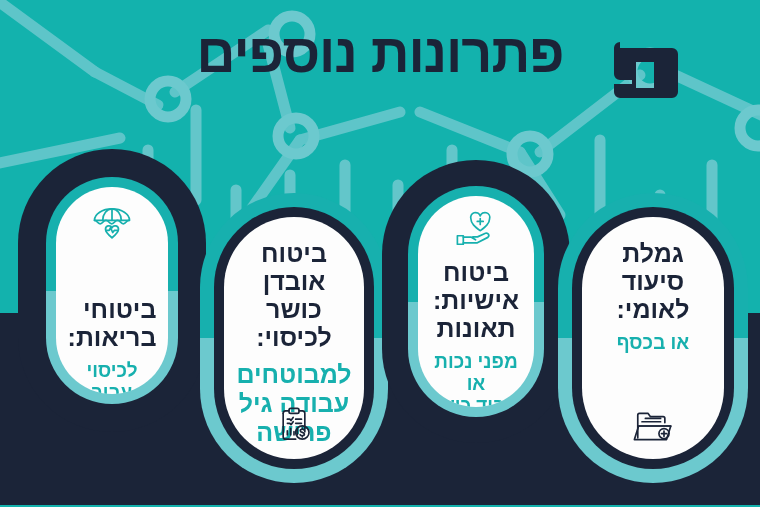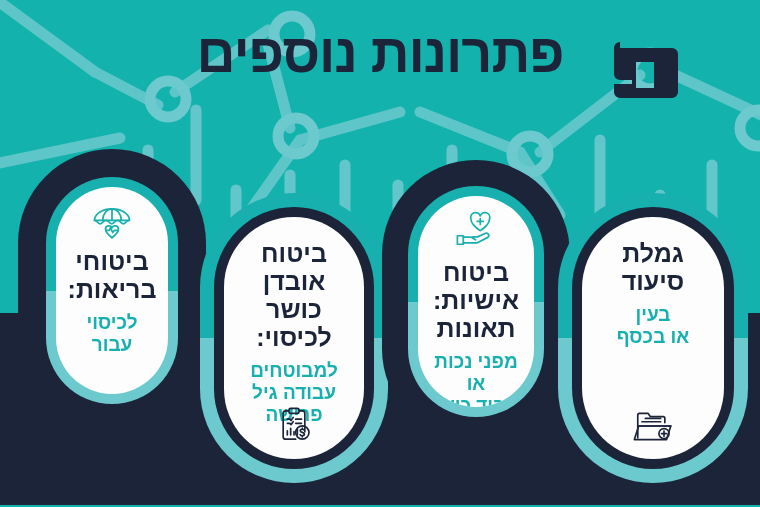--- a/index.html
+++ b/index.html
@@ -70,28 +70,28 @@
   .card-sub{
     font-weight:bold;color:#17B0AE;
     text-align:center;line-height:1.15;
     margin:0;padding:0 8px;
   }
 
   
   #card1{left:18px;top:149px;width:188px;height:283px;}
   #card1 .ring{left:28px;top:28px;right:28px;bottom:28px;}
   #card1 .body-inner{left:38px;top:38px;right:38px;bottom:38px;}
-  #card1 .card-title{font-size:25px;}
+  #card1 .card-title{font-size:25px;margin-top:48px;text-align:right;}
   #card1 .card-sub{font-size:19px;margin-top:9px;}
 
   #card2{left:200px;top:193px;width:188px;height:290px;}
   #card2 .ring{left:14px;top:14px;right:14px;bottom:14px;}
   #card2 .body-inner{left:24px;top:24px;right:24px;bottom:24px;}
   #card2 .card-title{font-size:25px;margin-top:22px;}
-  #card2 .card-sub{font-size:19px;margin-top:9px;}
+  #card2 .card-sub{font-size:25px;margin-top:9px;}
 
   #card3{left:382px;top:160px;width:188px;height:283px;}
   #card3 .ring{left:26px;top:26px;right:26px;bottom:26px;}
   #card3 .body-inner{left:36px;top:36px;right:36px;bottom:36px;}
   #card3 .card-title{font-size:25px;margin-top:6px;}
   #card3 .card-sub{font-size:19px;margin-top:9px;}
 
   #card4{left:558px;top:193px;width:190px;height:290px;}
   #card4 .ring{left:14px;top:14px;right:14px;bottom:14px;}
   #card4 .body-inner{left:24px;top:24px;right:24px;bottom:24px;}
@@ -255,23 +255,23 @@
       <div class="half-top" style="background:#17B0AE"></div>
       <div class="half-bot" style="background:#6CC9CE"></div>
     </div>
     <div class="ring">
       <div class="half-top" style="background:#1B2438"></div>
       <div class="half-bot" style="background:#1B2438"></div>
     </div>
     <div class="body-inner">
       <div class="card-title">
         <span class="ln">גמלת סיעוד</span>
-      </div>
-      <div class="card-sub">
-        <span class="ln">בעין</span>
+        <span class="ln">לאומי:</span>
+      </div>
+      <div class="card-sub">
         <span class="ln">או בכסף</span>
       </div>
       <div class="icon-bot">
         <svg width="44" height="38" viewBox="0 0 52 44" fill="none" stroke="#1B2438" stroke-width="2" stroke-linecap="round" stroke-linejoin="round">
           <path d="M8 36V9a2 2 0 0 1 2-2h10l3 4h15a2 2 0 0 1 2 2v5"></path>
           <path d="M13 17h22M17 13h18"></path>
           <path d="M4 38l5-16h38l-5 16z"></path>
           <path d="M9 22h38"></path>
           <circle cx="39" cy="31" r="6"></circle>
           <path d="M39 28v6M36 31h6"></path>

